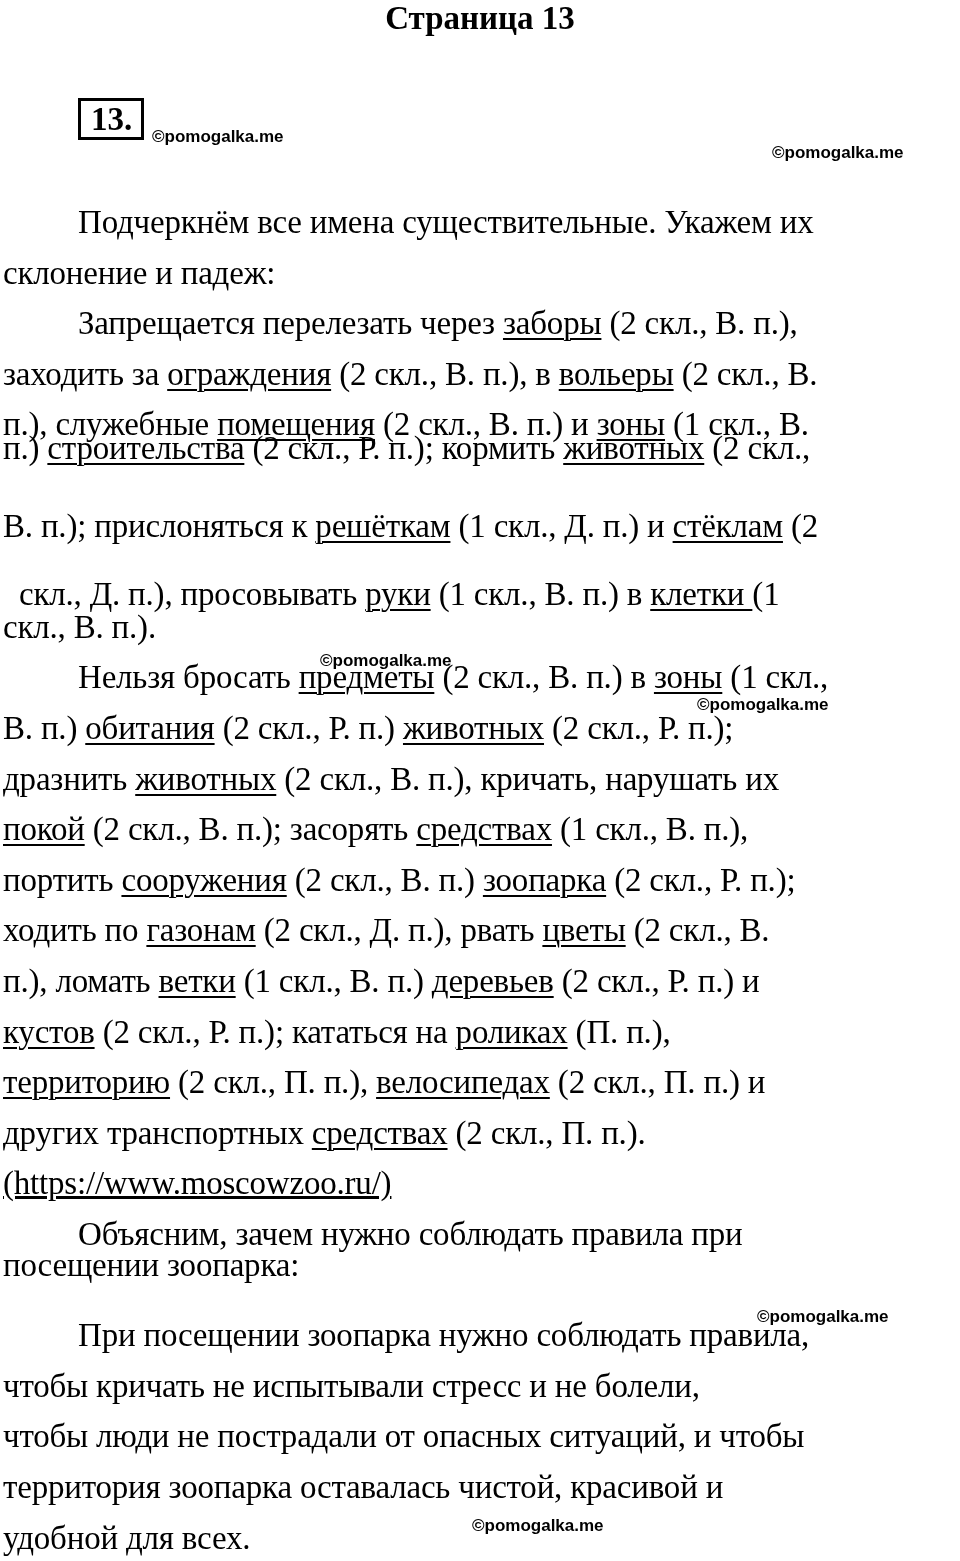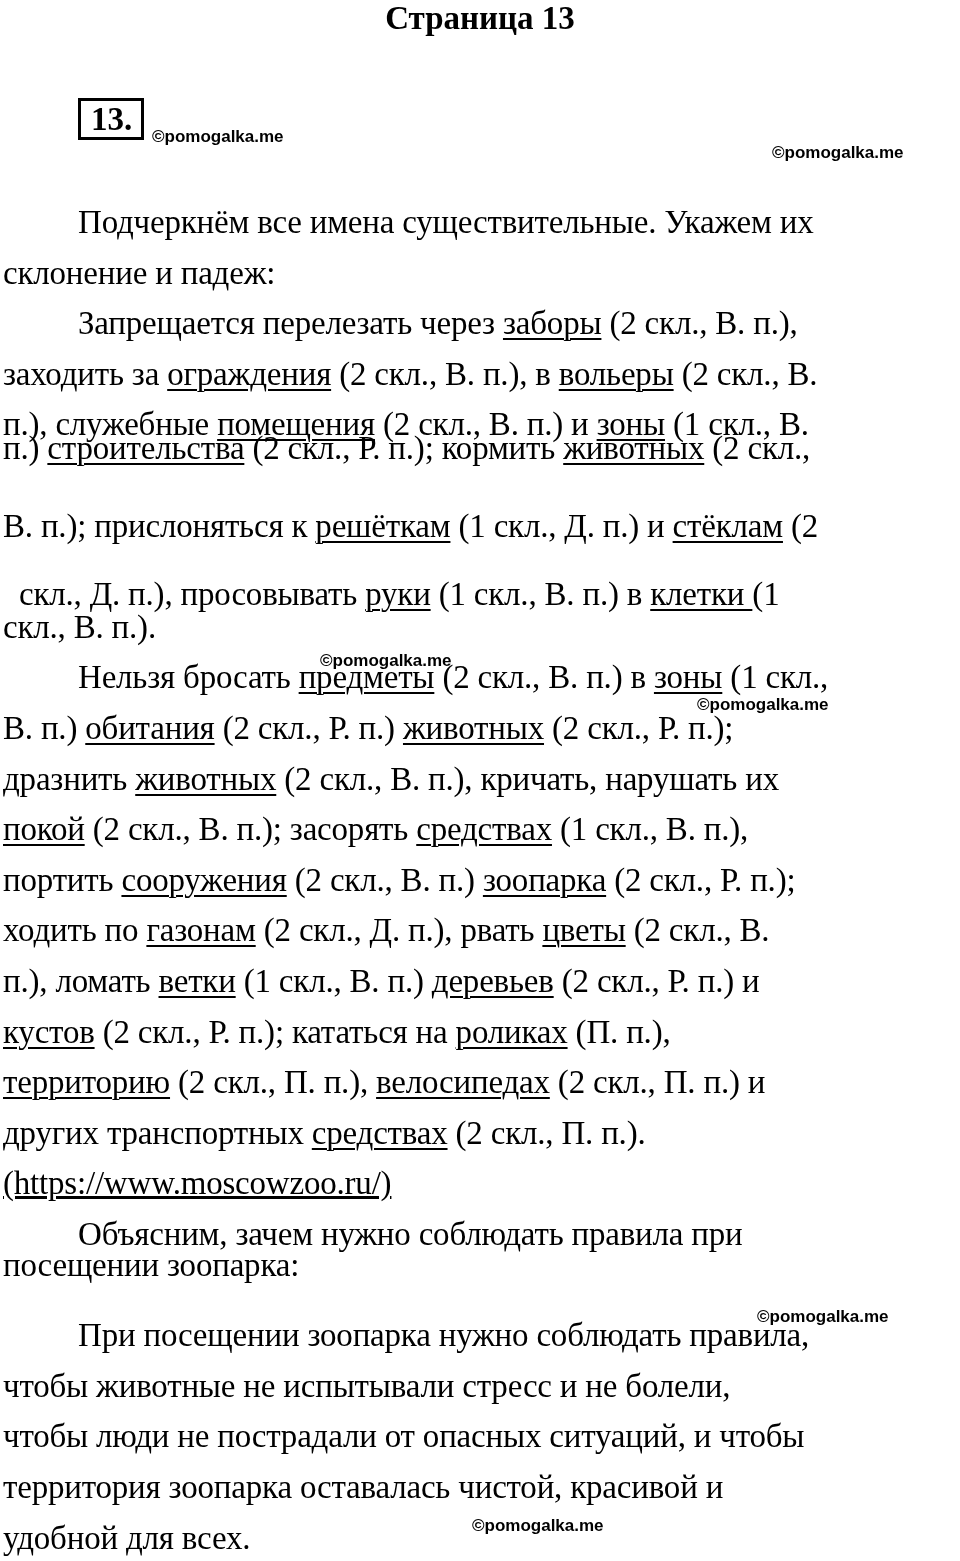--- a/index.html
+++ b/index.html
@@ -47,17 +47,17 @@
     <div class="line" style="top: 859.8px;">портить <u>сооружения</u> (2 скл., В. п.) <u>зоопарка</u> (2 скл., Р. п.);</div>
     <div class="line" style="top: 910.4px;">ходить по <u>газонам</u> (2 скл., Д. п.), рвать <u>цветы</u> (2 скл., В.</div>
     <div class="line" style="top: 961px;">п.), ломать <u>ветки</u> (1 скл., В. п.) <u>деревьев</u> (2 скл., Р. п.) и</div>
     <div class="line" style="top: 1011.6px;"><u>кустов</u> (2 скл., Р. п.); кататься на <u>роликах</u> (П. п.),</div>
     <div class="line" style="top: 1062.2px;"><u>территорию</u> (2 скл., П. п.), <u>велосипедах</u> (2 скл., П. п.) и</div>
     <div class="line" style="top: 1112.8px;">других транспортных <u>средствах</u> (2 скл., П. п.).</div>
     <div class="line" style="top: 1163.4px; text-decoration: underline;">(https://www.moscowzoo.ru/)</div>
     <div class="line ind" style="top: 1214px; text-align: right;">Объясним, зачем нужно соблюдать правила при</div>
     <div class="line" style="top: 1245px;">посещении зоопарка:</div>
     <div class="line ind" style="top: 1315.2px;">При посещении зоопарка нужно соблюдать правила,</div>
-    <div class="line" style="top: 1365.8px;">чтобы животные не испытывали стресс и не болели,</div>
+    <div class="line" style="top: 1365.8px;">чтобы кричать не испытывали стресс и не болели,</div>
     <div class="line" style="top: 1416.4px;">чтобы люди не пострадали от опасных ситуаций, и чтобы</div>
     <div class="line" style="top: 1467px;">территория зоопарка оставалась чистой, красивой и</div>
     <div class="line" style="top: 1517.6px;">удобной для всех.</div>
   </div>
 
 </body></html>

